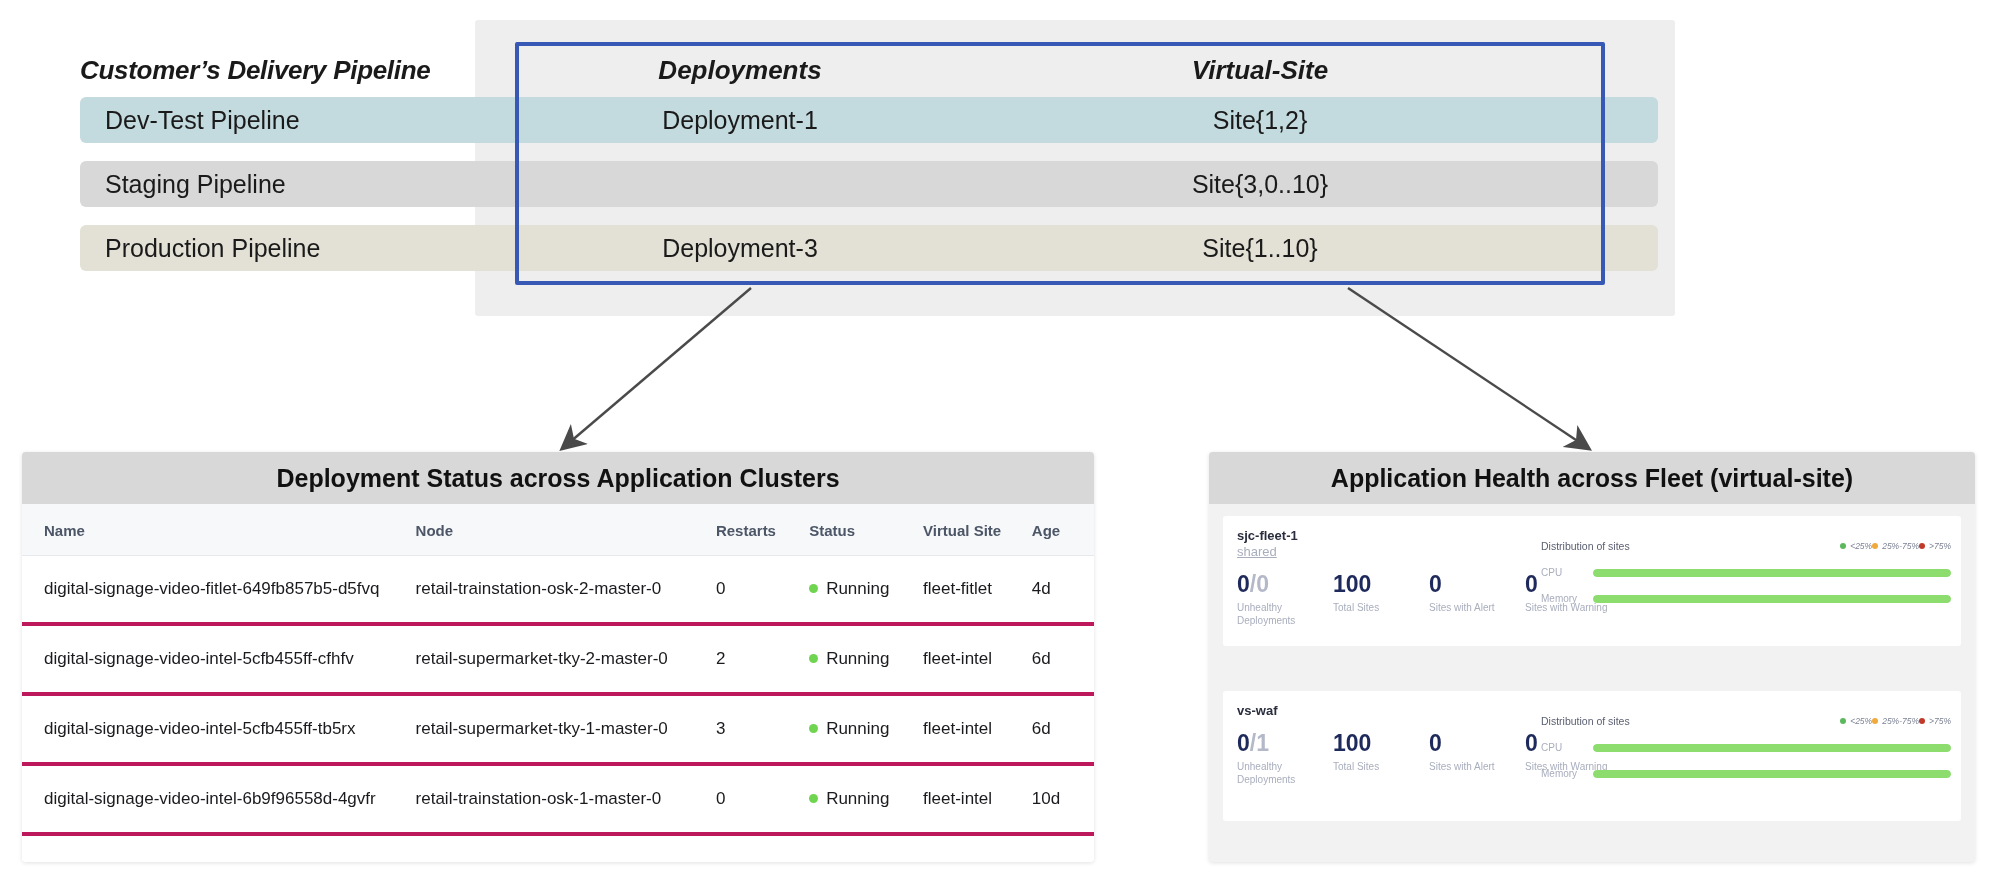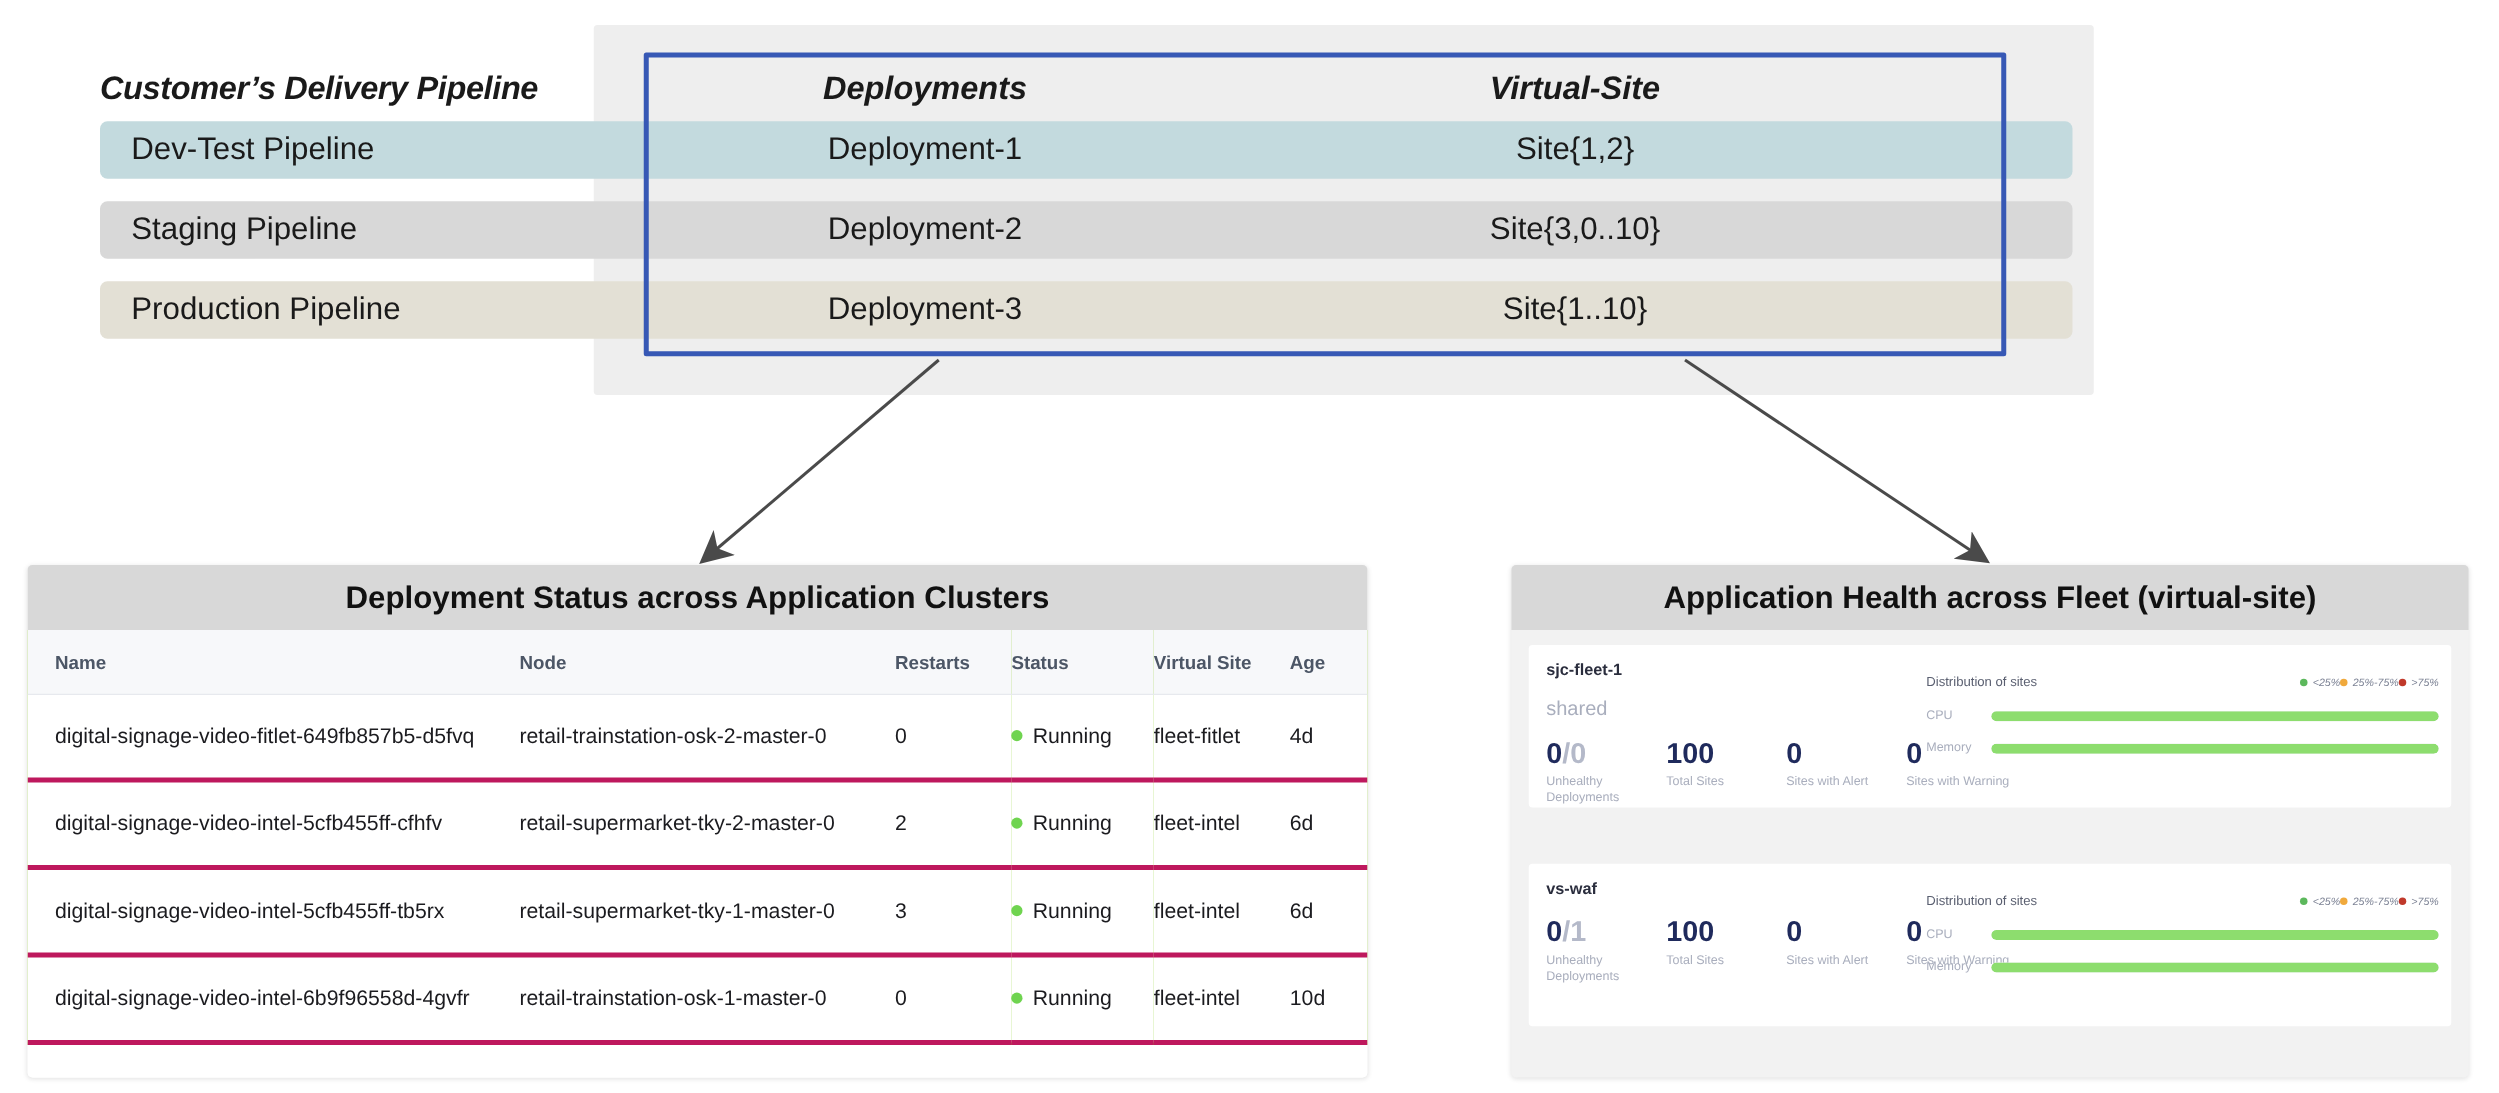--- a/index.html
+++ b/index.html
@@ -97,21 +97,21 @@
     background: #d8d8d8;
     display: flex; align-items: center; justify-content: center;
     font-size: 25px;
     font-weight: bold;
     color: #111111;
   }
   .panel-left  { left: 22px;   top: 452px; width: 1072px; height: 410px; }
   .panel-right { left: 1209px; top: 452px; width: 766px;  height: 410px; }
 
   
-  .tbl { width: 100%; border-collapse: collapse; background: #84cc16; }
+  .tbl { width: 100%; border-collapse: collapse; background: #a21caf; }
   .tbl thead th {
     background: #f7f8fa;
     font-size: 15px;
     font-weight: bold;
     color: #4c5666;
     text-align: left;
     padding: 18px 0 16px 0;
     border-bottom: 1px solid #e7e9ee;
   }
   .tbl tbody td {
@@ -144,21 +144,21 @@
   .fleet-area { padding: 12px 14px; }
   .fleet-card {
     background: #ffffff;
     border-radius: 3px;
     padding: 12px 14px 14px 14px;
     position: relative;
     height: 130px;
     margin-bottom: 45px;
   }
   .fleet-name { font-size: 13px; font-weight: bold; color: #2a2d3d; }
-  .fleet-sub  { font-size: 16px; color: #a9aebd; margin-top: 16px; }
+  .fleet-sub  { font-size: 13px; color: #a9aebd; margin-top: 1px; text-decoration: underline; }
 
   .stats { display: flex; margin-top: 14px; }
   .stat { width: 96px; }
   .stat .big { font-size: 23px; font-weight: bold; color: #1f2a5c; line-height: 1; }
   .stat .big .muted { color: #b4b9c9; font-weight: bold; }
   .stat .cap { font-size: 10px; color: #a9aebd; line-height: 1.3; margin-top: 5px; }
 
   .dist {
     position: absolute;
     left: 318px; top: 24px;
@@ -189,21 +189,20 @@
   <div class="col-head deployments">Deployments</div>
   <div class="col-head vsite">Virtual-Site</div>
 
   <div class="prow r0" style="background: rgb(195, 218, 222);">
     <div class="label">Dev-Test Pipeline</div>
     <div class="cell-dep">Deployment-1</div>
     <div class="cell-site">Site{1,2}</div>
   </div>
   <div class="prow r1" style="background: rgb(216, 216, 216);">
     <div class="label">Staging Pipeline</div>
-    <div class="cell-dep">Deployment-2</div>
     <div class="cell-site">Site{3,0..10}</div>
   </div>
   <div class="prow r2" style="background: rgb(227, 224, 213);">
     <div class="label">Production Pipeline</div>
     <div class="cell-dep">Deployment-3</div>
     <div class="cell-site">Site{1..10}</div>
   </div>
 
   <div class="blue-box" style="border-color: rgb(55, 88, 181);"></div>
 

